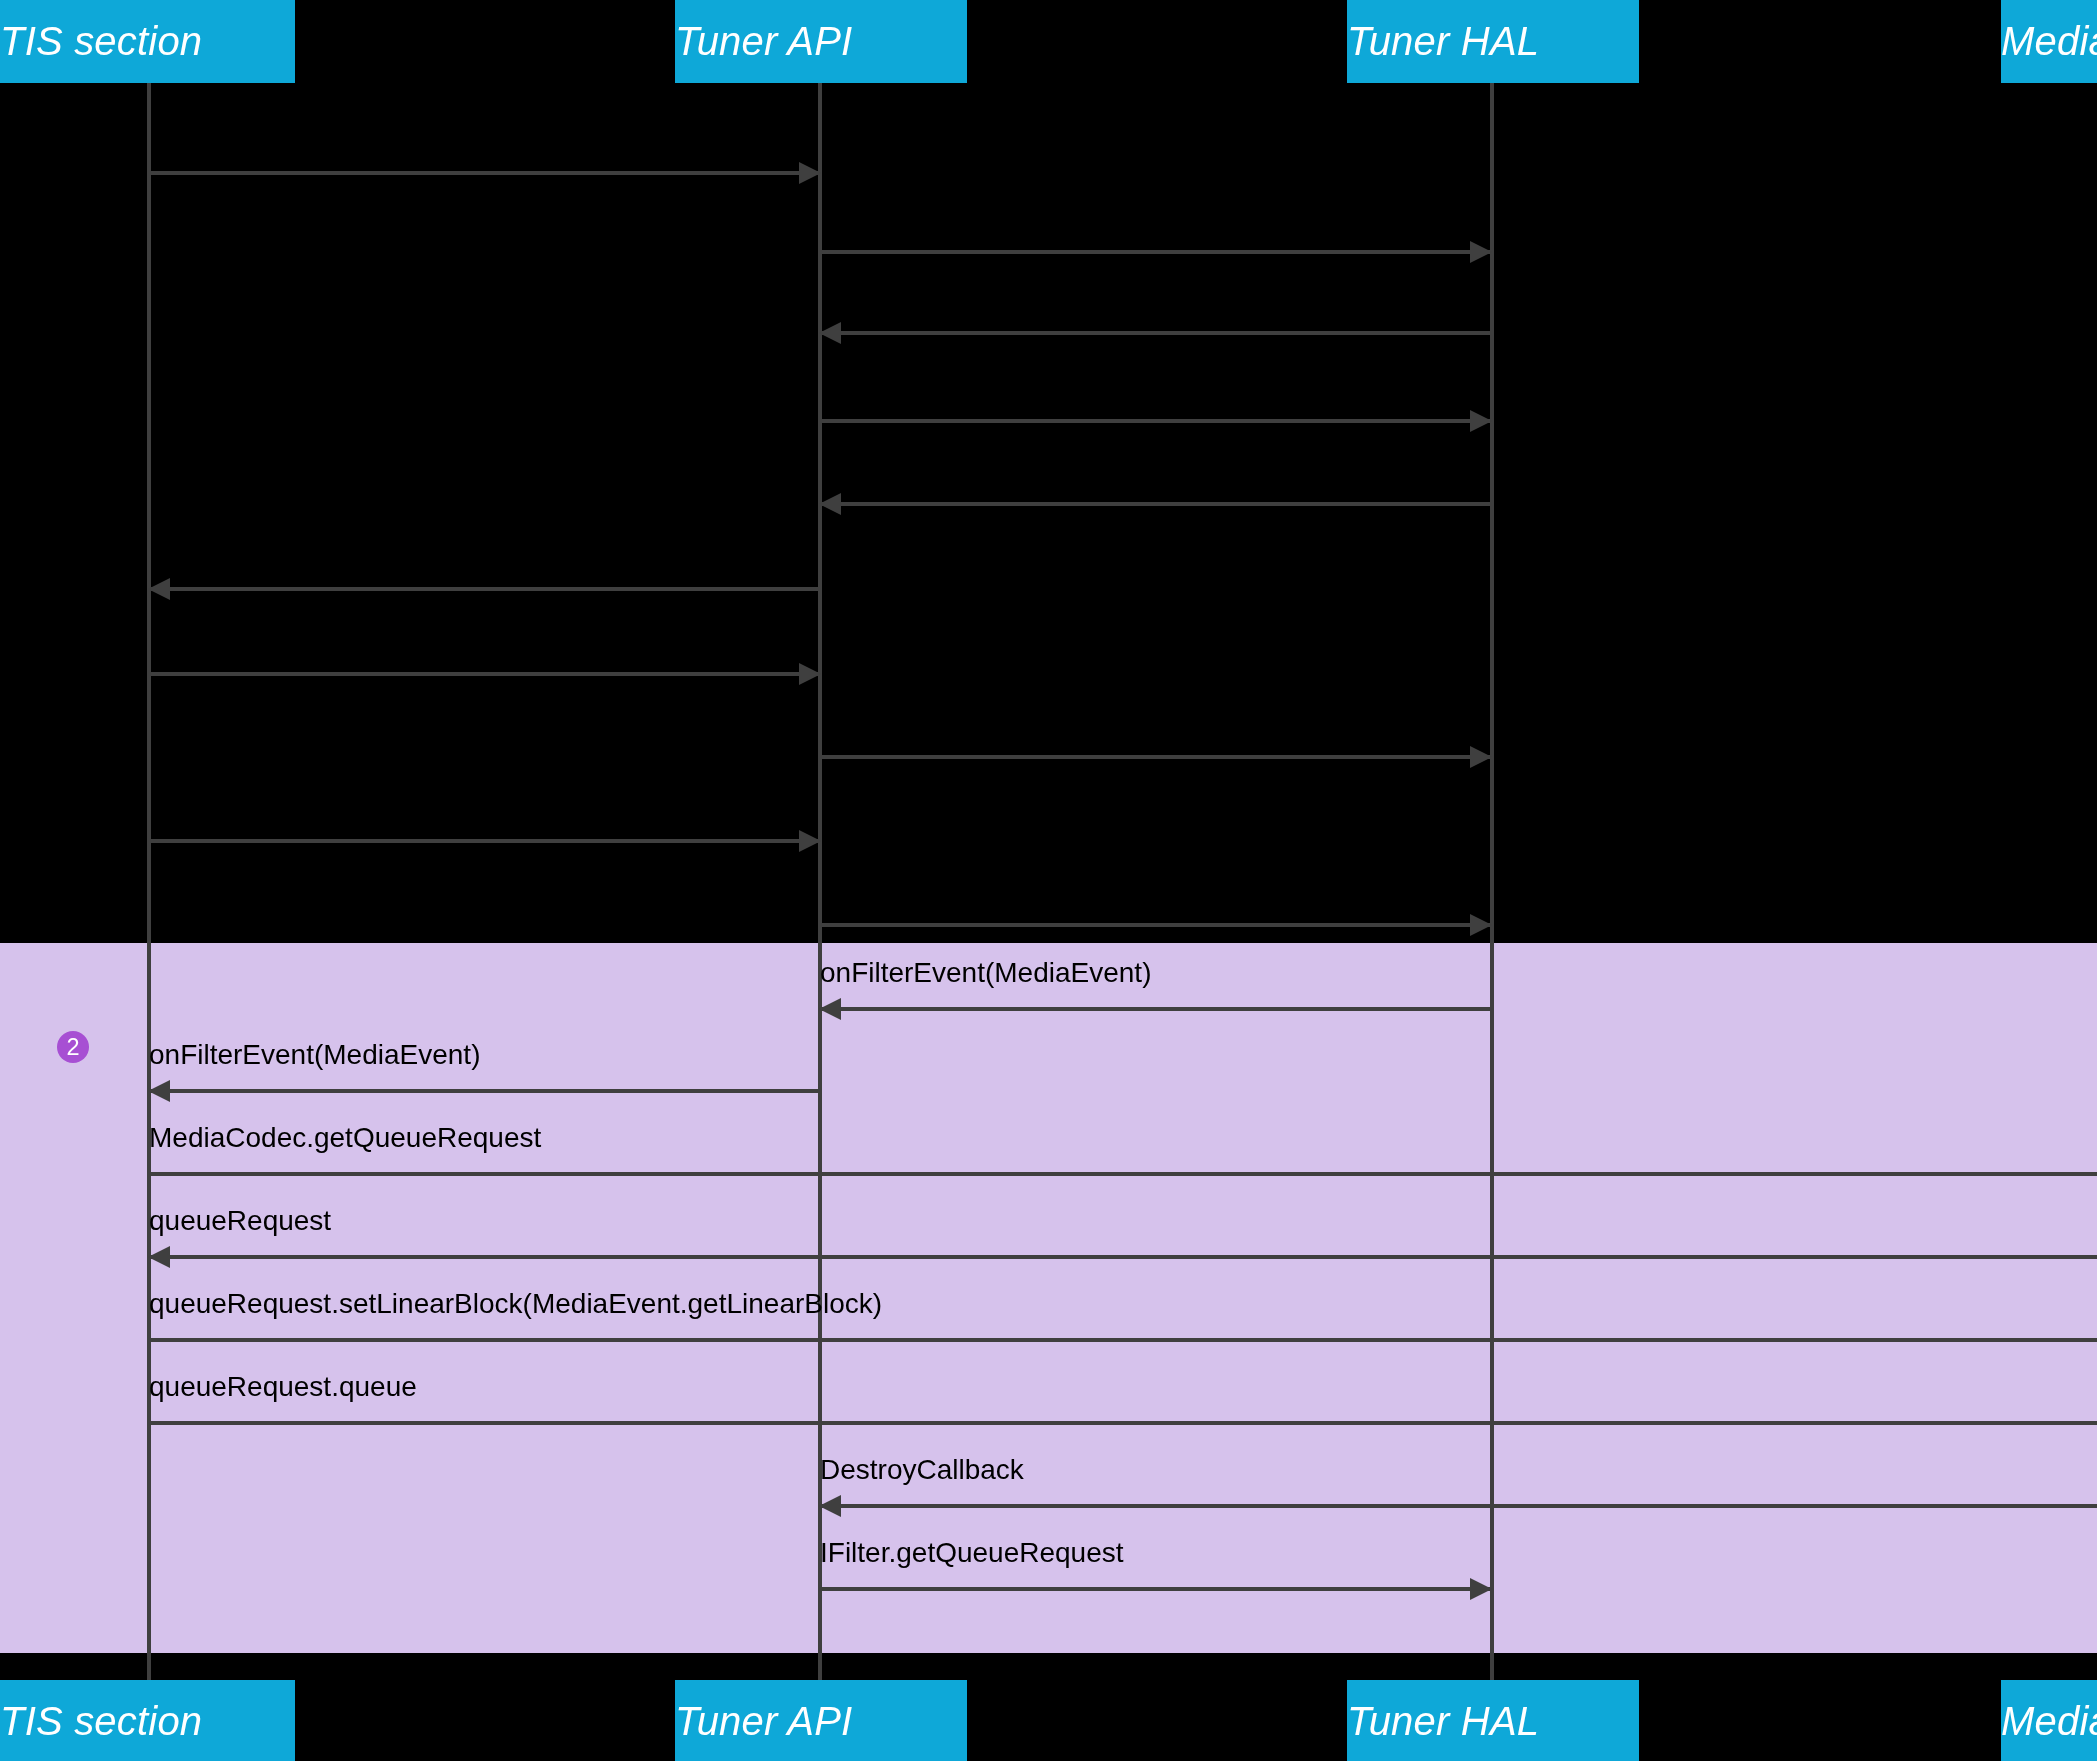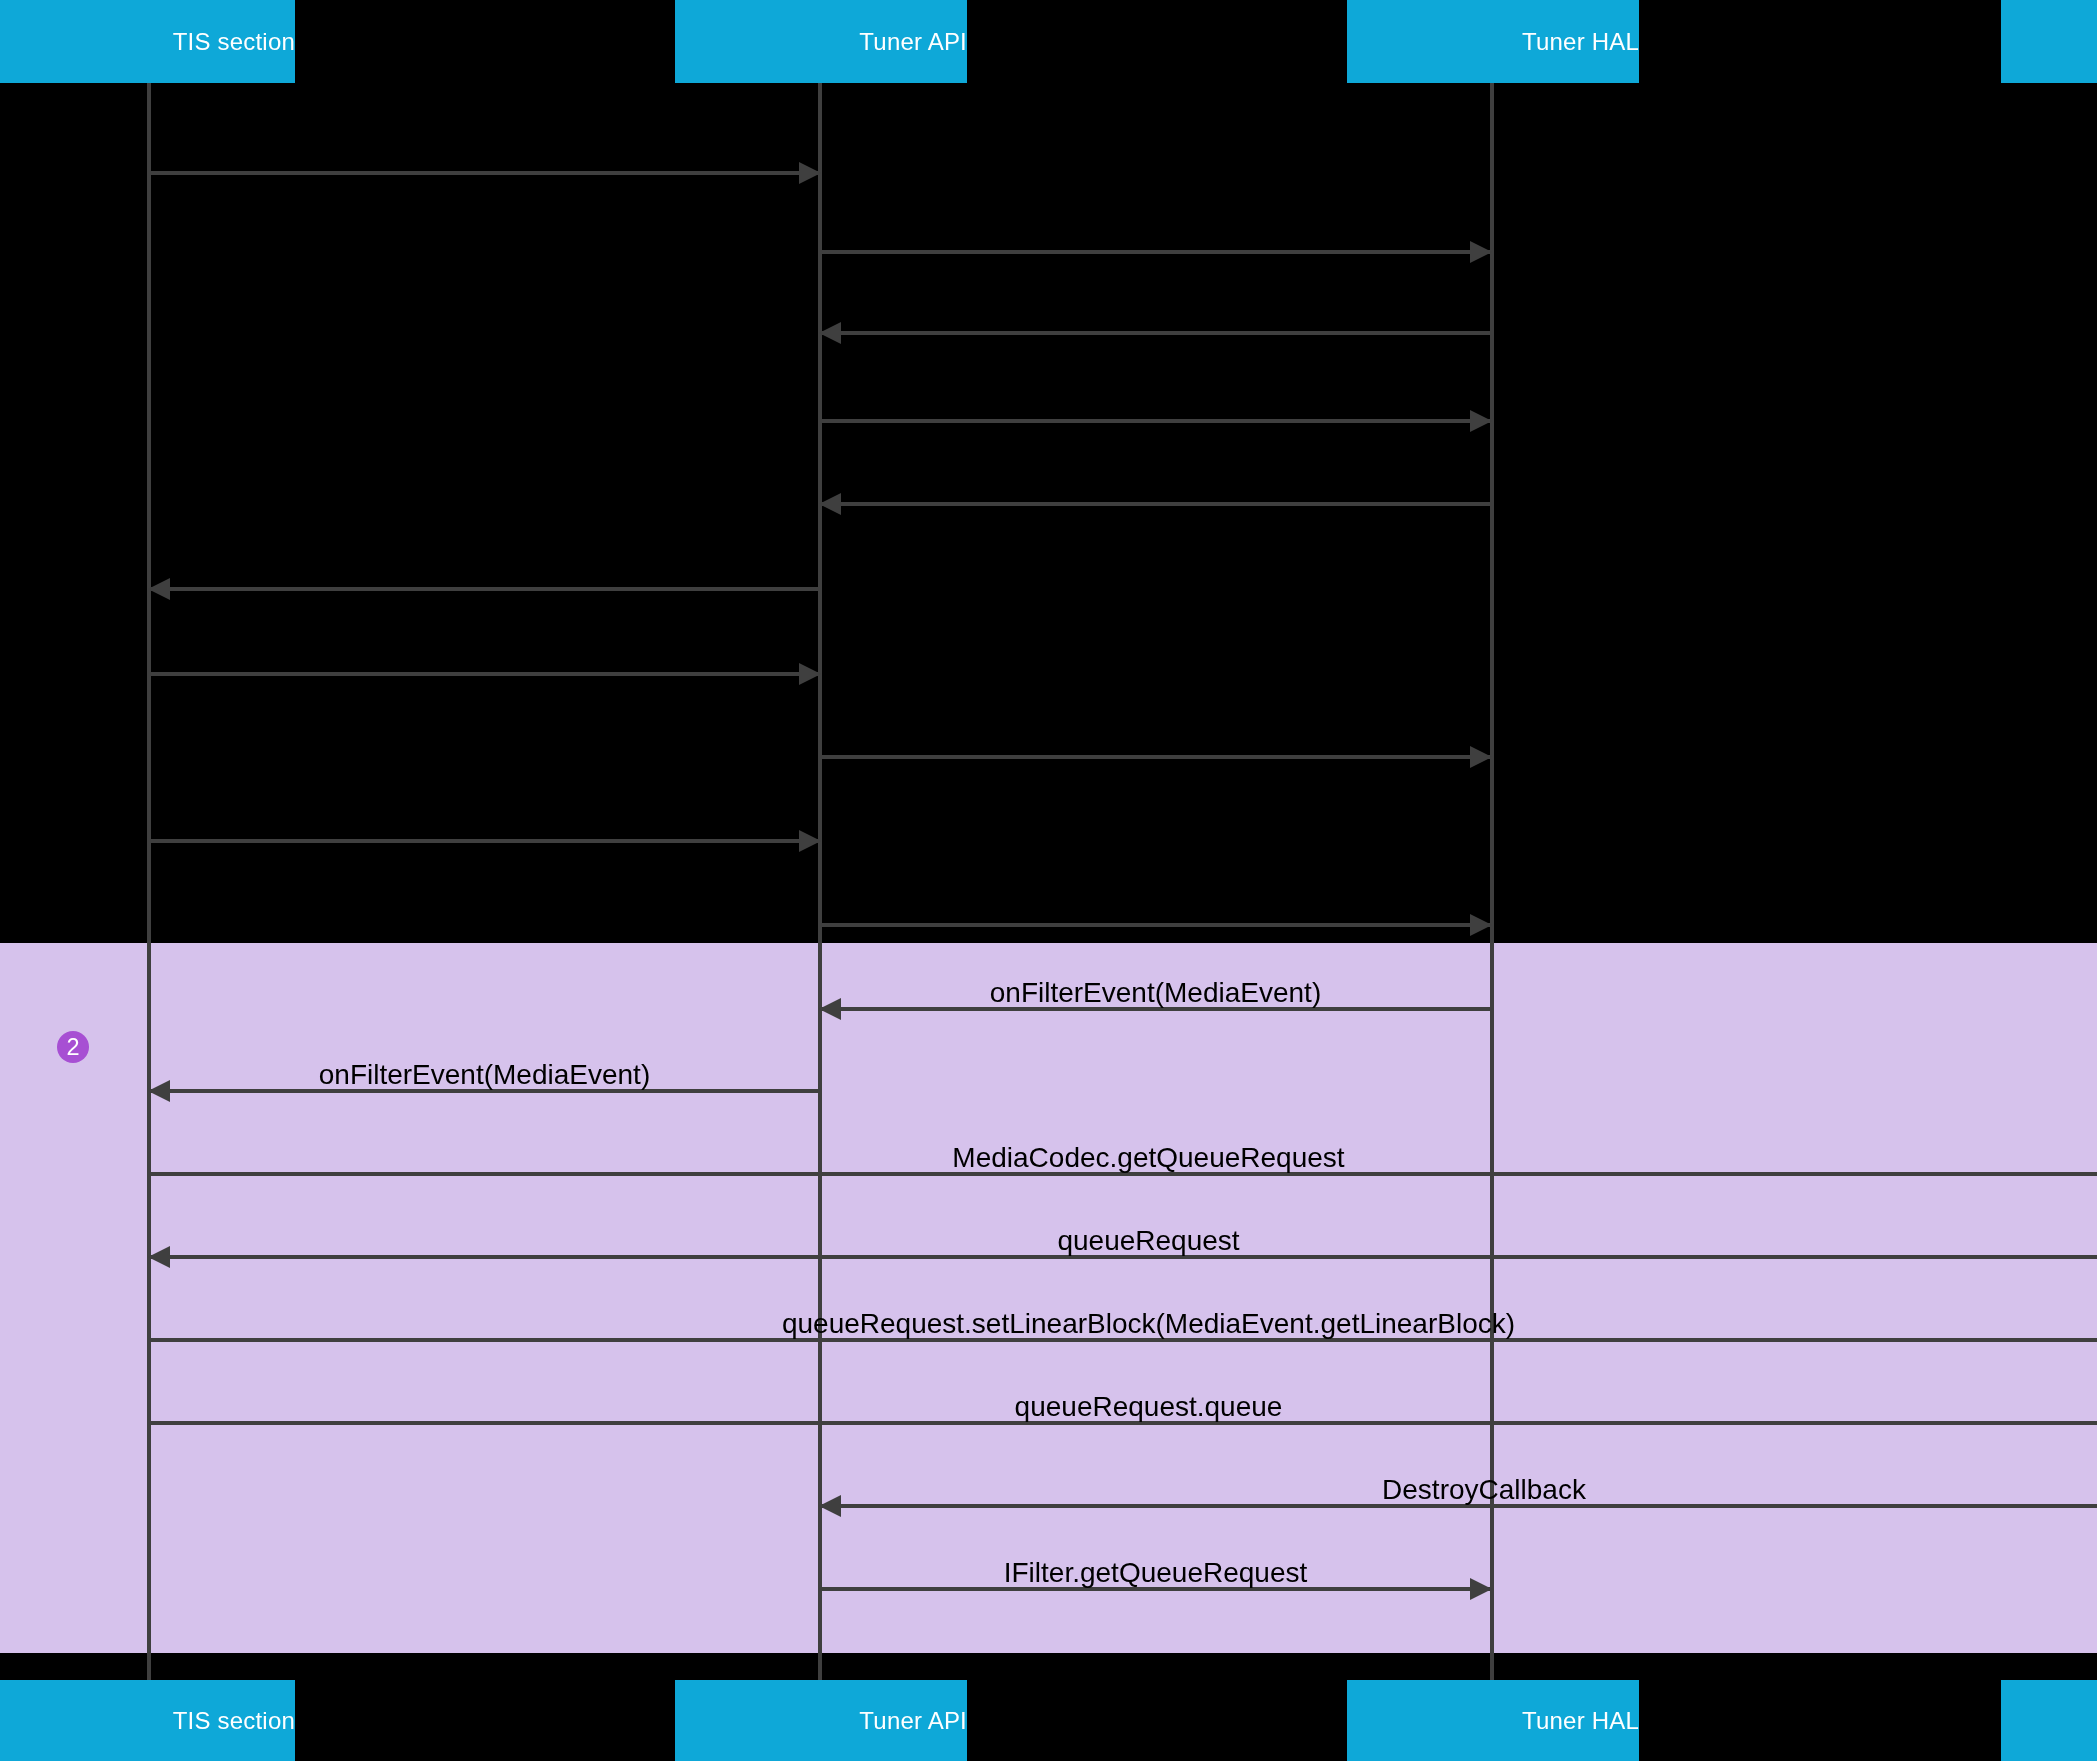--- a/index.html
+++ b/index.html
@@ -28,26 +28,27 @@
     width: 3.8px;
     background: #3f3f3f;
   }
 
   
   .actor-box {
     position: absolute;
     background: #0ea8d8;
     display: flex;
     align-items: center;
-    justify-content: flex-end;
+    justify-content: flex-start;
     color: #ffffff;
-    font-size: 24px;
+    font-size: 40px;
     letter-spacing: 0.2px;
     white-space: nowrap;
     box-sizing: border-box;
+    font-style: italic;
   }
 
   
   .msg {
     position: absolute;
     height: 0;
   }
   .msg .line {
     position: absolute;
     left: 0;
@@ -67,23 +68,23 @@
   .msg.to-right .head {
     right: -0.8px;
     border-left: 22px solid #3f3f3f;
   }
   .msg.to-left .head {
     left: -0.8px;
     border-right: 22px solid #3f3f3f;
   }
   .msg .label {
     position: absolute;
-    bottom: 0;
+    bottom: 20px;
     width: 100%;
-    text-align: center;
+    text-align: left;
     color: #000000;
     font-size: 28px;
     white-space: nowrap;
     line-height: 1.05;
   }
 
   
   .badge {
     position: absolute;
     width: 32px;

